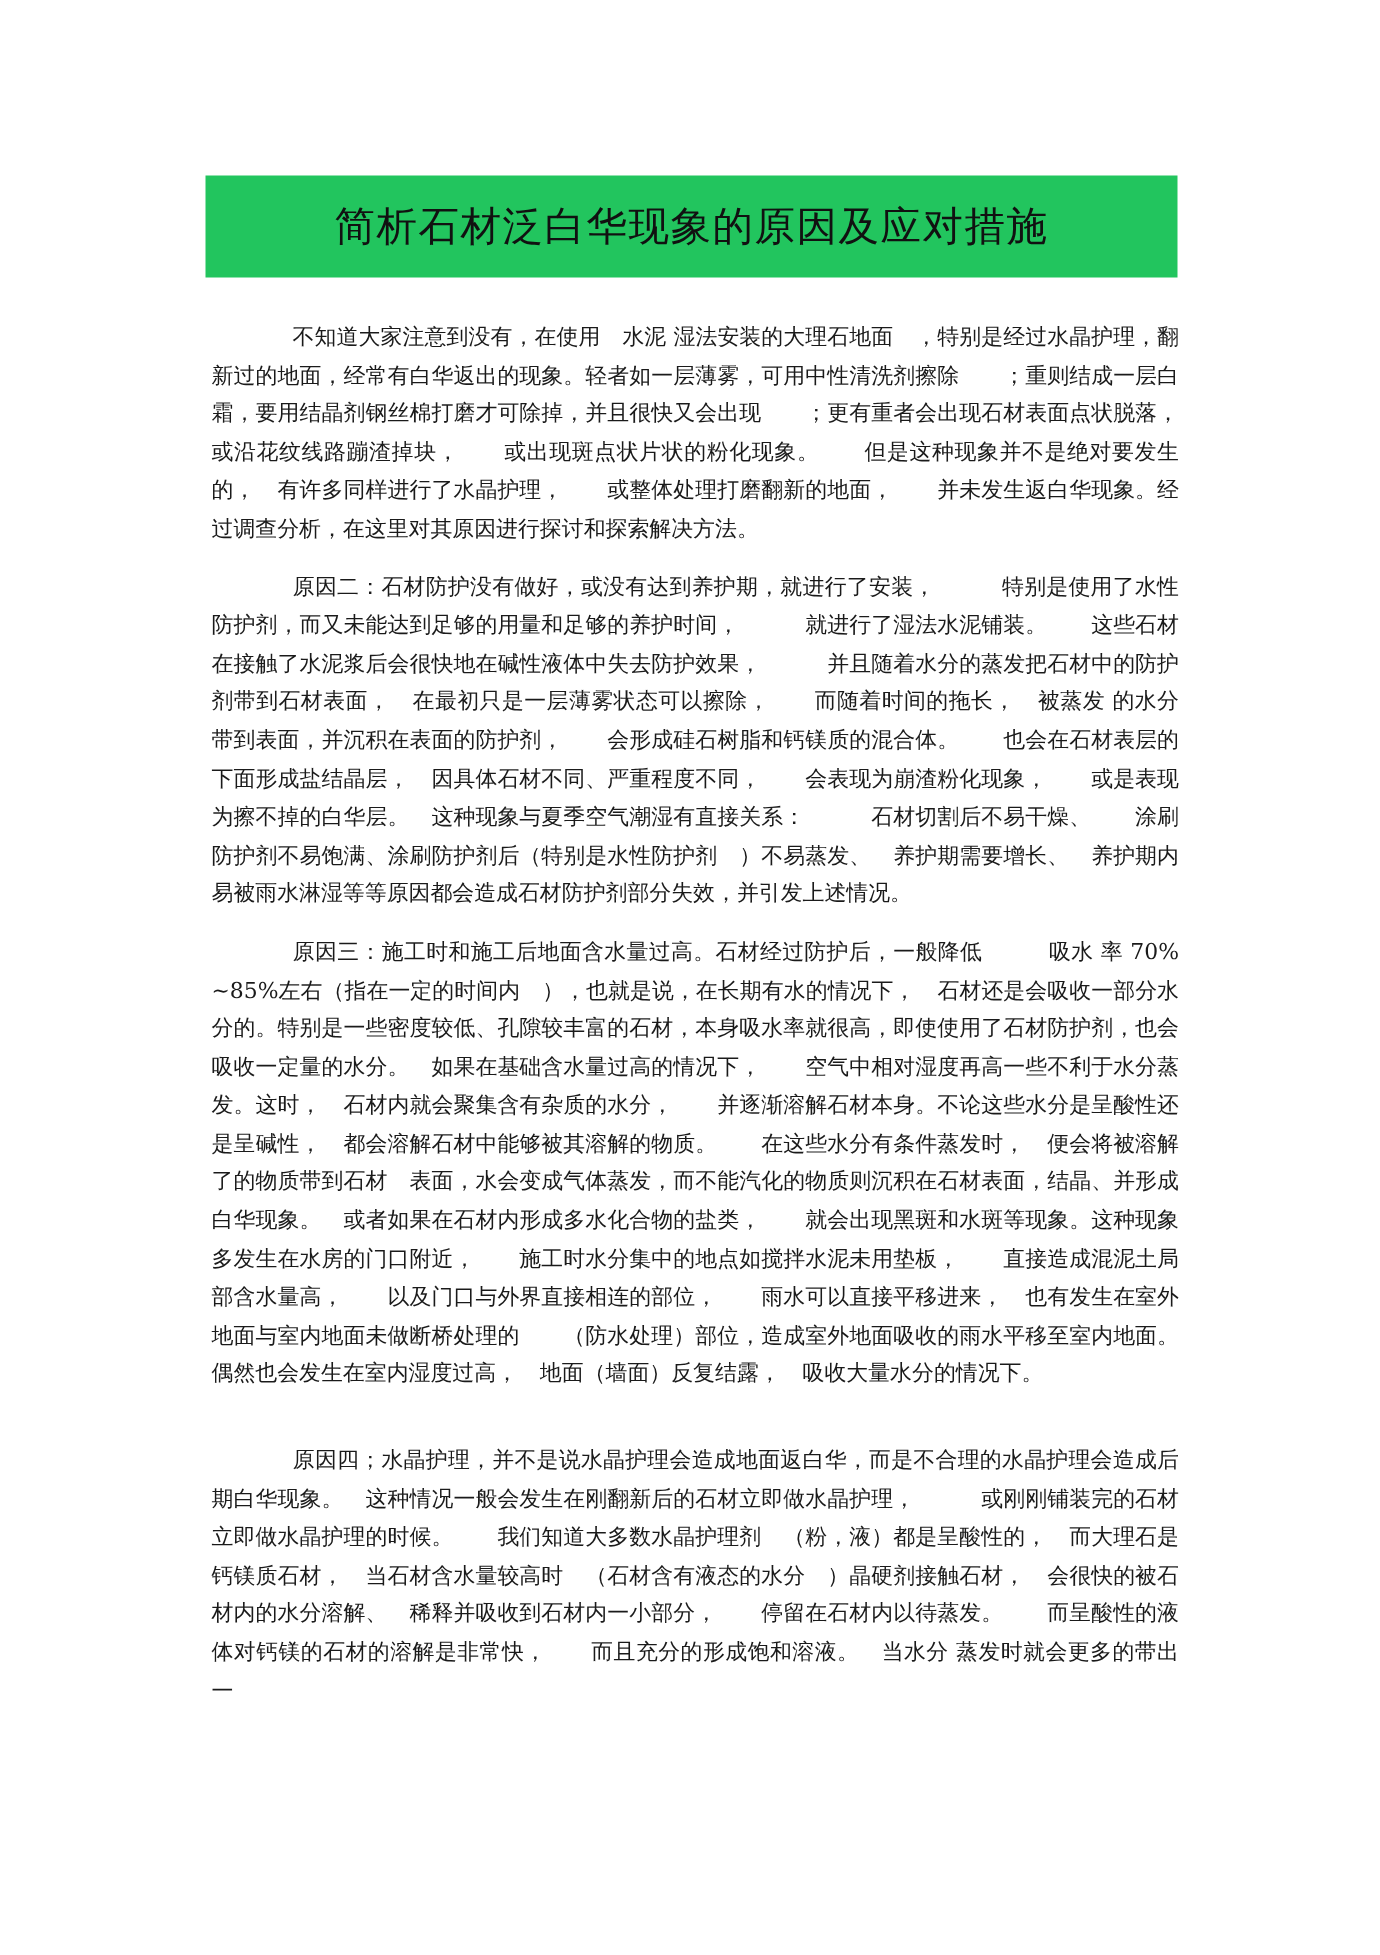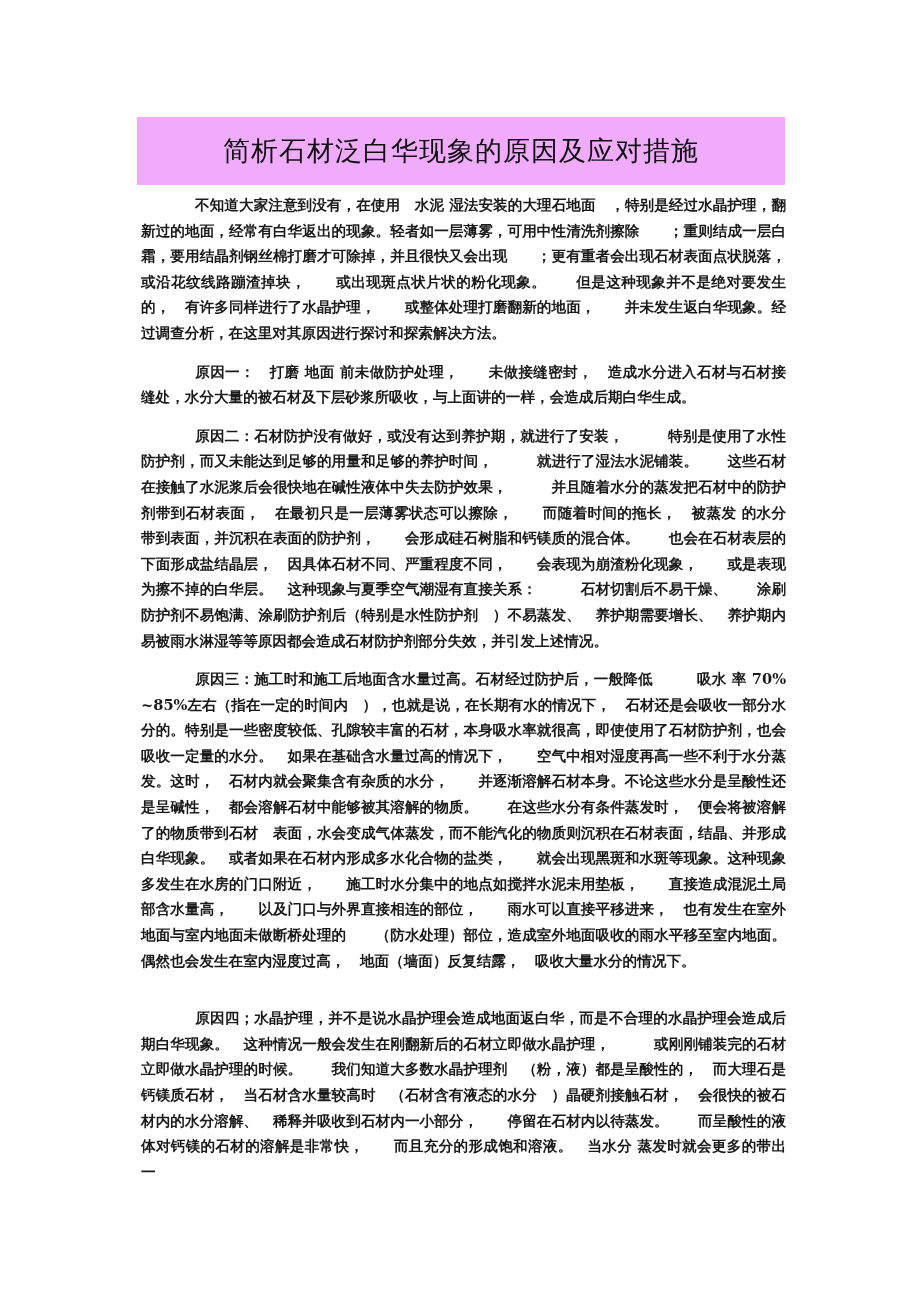--- a/index.html
+++ b/index.html
@@ -41,23 +41,22 @@
     letter-spacing: 1px;
     color: #111;
     white-space: nowrap;
     font-family: "DejaVu Serif", "Liberation Serif", serif;
   }
 
   
   #body-text {
     position: absolute;
     left: 141px;
-    top: 192px;
+    top: 212px;
     width: 645px;
-    font-weight: bold;
   }
 
   p.para {
     margin: 0 0 13px 0;
     font-size: 14.6px;
     line-height: 25.6px;
     text-align: justify;
     text-justify: inter-character;
     text-indent: 0;
     color: #1a1a1a;
@@ -70,33 +69,30 @@
     
     display: inline-block;
     width: 54px;
   }
 </style>
 </head>
 <body>
 
 <div id="page" style="background: rgb(255, 255, 255);">
 
-  <div id="title-band" style="background: #f0abfc;">
+  <div id="title-band" style="background: #22c55e;">
     <h1 id="doc-title">简析石材泛白华现象的原因及应对措施</h1>
   </div>
 
   <div id="body-text" style="color: rgb(26, 26, 26);">
 
     <p class="para">
       <span class="lead"></span><span>不知道大家注意到没有，在使用　水泥 湿法安装的大理石地面　，特别是经过水晶护理，翻新过的地面，经常有白华返出的现象。轻者如一层薄雾，可用中性清洗剂擦除　　；重则结成一层白霜，要用结晶剂钢丝棉打磨才可除掉，并且很快又会出现　　；更有重者会出现石材表面点状脱落，　或沿花纹线路蹦渣掉块，　　或出现斑点状片状的粉化现象。　　但是这种现象并不是绝对要发生的，　有许多同样进行了水晶护理，　　或整体处理打磨翻新的地面，　　并未发生返白华现象。经过调查分析，在这里对其原因进行探讨和探索解决方法。</span>
     </p>
 
-    <p class="para">
-      <span class="lead"></span><span>原因一：　打磨 地面 前未做防护处理，　　未做接缝密封，　造成水分进入石材与石材接缝处，水分大量的被石材及下层砂浆所吸收，与上面讲的一样，会造成后期白华生成。</span>
-    </p>
 
     <p class="para">
       <span class="lead"></span><span>原因二：石材防护没有做好，或没有达到养护期，就进行了安装，　　　特别是使用了水性防护剂，而又未能达到足够的用量和足够的养护时间，　　　就进行了湿法水泥铺装。　　这些石材在接触了水泥浆后会很快地在碱性液体中失去防护效果，　　　并且随着水分的蒸发把石材中的防护剂带到石材表面，　在最初只是一层薄雾状态可以擦除，　　而随着时间的拖长，　被蒸发 的水分带到表面，并沉积在表面的防护剂，　　会形成硅石树脂和钙镁质的混合体。　　也会在石材表层的下面形成盐结晶层，　因具体石材不同、严重程度不同，　　会表现为崩渣粉化现象，　　或是表现为擦不掉的白华层。　这种现象与夏季空气潮湿有直接关系：　　　石材切割后不易干燥、　　涂刷防护剂不易饱满、涂刷防护剂后（特别是水性防护剂　）不易蒸发、　养护期需要增长、　养护期内易被雨水淋湿等等原因都会造成石材防护剂部分失效，并引发上述情况。</span>
     </p>
 
     <p class="para gap-after">
       <span class="lead"></span><span>原因三：施工时和施工后地面含水量过高。石材经过防护后，一般降低　　　吸水 率 70%~85%左右（指在一定的时间内　），也就是说，在长期有水的情况下，　石材还是会吸收一部分水分的。特别是一些密度较低、孔隙较丰富的石材，本身吸水率就很高，即使使用了石材防护剂，也会吸收一定量的水分。　如果在基础含水量过高的情况下，　　空气中相对湿度再高一些不利于水分蒸发。这时，　石材内就会聚集含有杂质的水分，　　并逐渐溶解石材本身。不论这些水分是呈酸性还是呈碱性，　都会溶解石材中能够被其溶解的物质。　　在这些水分有条件蒸发时，　便会将被溶解了的物质带到石材　表面，水会变成气体蒸发，而不能汽化的物质则沉积在石材表面，结晶、并形成白华现象。　或者如果在石材内形成多水化合物的盐类，　　就会出现黑斑和水斑等现象。这种现象多发生在水房的门口附近，　　施工时水分集中的地点如搅拌水泥未用垫板，　　直接造成混泥土局部含水量高，　　以及门口与外界直接相连的部位，　　雨水可以直接平移进来，　也有发生在室外地面与室内地面未做断桥处理的　　（防水处理）部位，造成室外地面吸收的雨水平移至室内地面。　偶然也会发生在室内湿度过高，　地面（墙面）反复结露，　吸收大量水分的情况下。</span>
     </p>
 
     <p class="para">

